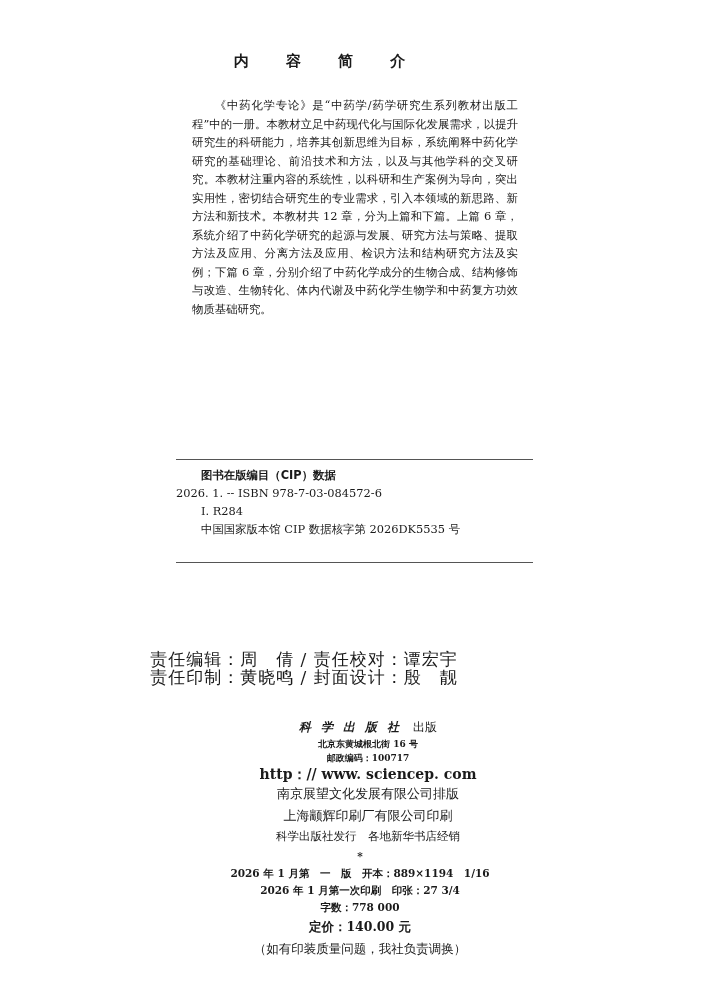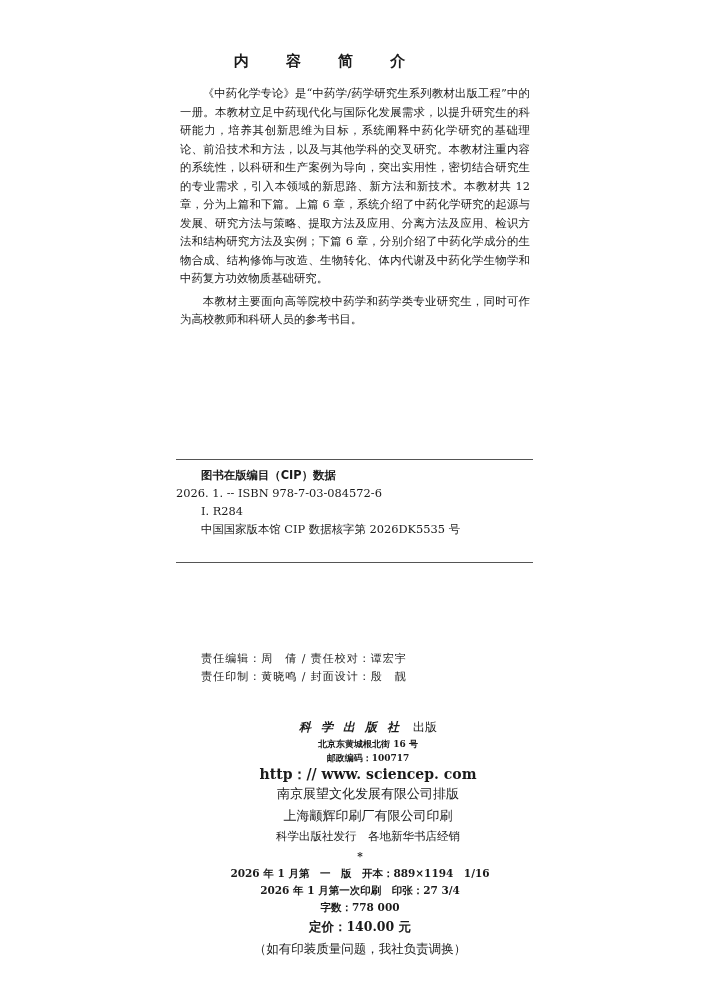--- a/index.html
+++ b/index.html
@@ -3,27 +3,27 @@
   <meta charset="utf-8">
   <style>
     html, body { margin: 0; padding: 0; background: #ffffff; }
     body { width: 720px; height: 1000px; position: relative; overflow: hidden;
            font-family: "DejaVu Serif", "Liberation Serif", serif; color: #1a1a1a; }
     .abs { position: absolute; }
     .title { left: 0; width: 655px; top: 52px; text-align: center; font-size: 15px;
              font-weight: bold; letter-spacing: 16px; font-family: "DejaVu Sans", sans-serif; }
     .intro { left: 176px; width: 358px; top: 80px; font-size: 11.4px; line-height: 18.5px;
              text-align: justify; }
-    .intro p { margin: 4px; text-indent: 2em; }
+    .intro p { margin: 16px; text-indent: 2em; }
     .rule { height: 1px; background: #555; left: 176px; width: 357px; }
     .cip { left: 176px; width: 358px; top: 466px; font-size: 11.4px; line-height: 18px; }
     .cip div { white-space: nowrap; }
     .cip .ind { padding-left: 25px; }
     .cip .head { font-weight: bold; font-family: "DejaVu Sans", sans-serif; }
-    .credits { left: 0; width: 608px; top: 650px; text-align: center; font-size: 11px;
+    .credits { left: 0; width: 608px; top: 650px; text-align: center; font-size: 17px;
                line-height: 18px; letter-spacing: 1px; }
     .pub { left: 8px; width: 720px; top: 717px; text-align: center; }
     .pub .publisher { font-size: 12px; line-height: 20px; }
     .pub .publisher .brand { font-weight: bold; font-style: italic; letter-spacing: 10px; }
     .pub .small { font-size: 9px; line-height: 14px; font-weight: bold; }
     .pub .url { font-size: 14px; line-height: 18px; font-weight: bold; }
     .pub .big { font-size: 13px; line-height: 22px; }
     .pub .mid { font-size: 11.5px; line-height: 18px; }
     .ed { left: 0; width: 720px; top: 848px; text-align: center; font-size: 10.5px; line-height: 17px; }
     .ed .row { white-space: pre; font-weight: bold; }
@@ -31,21 +31,20 @@
     .ed .note { font-size: 12.5px; line-height: 22px; }
     .star { font-weight: bold; }
   </style>
 </head>
 <body>
 
 <div class="abs title">内 容 简 介</div>
 
 <div class="abs intro">
   <p>《中药化学专论》是“中药学/药学研究生系列教材出版工程”中的一册。本教材立足中药现代化与国际化发展需求，以提升研究生的科研能力，培养其创新思维为目标，系统阐释中药化学研究的基础理论、前沿技术和方法，以及与其他学科的交叉研究。本教材注重内容的系统性，以科研和生产案例为导向，突出实用性，密切结合研究生的专业需求，引入本领域的新思路、新方法和新技术。本教材共 12 章，分为上篇和下篇。上篇 6 章，系统介绍了中药化学研究的起源与发展、研究方法与策略、提取方法及应用、分离方法及应用、检识方法和结构研究方法及实例；下篇 6 章，分别介绍了中药化学成分的生物合成、结构修饰与改造、生物转化、体内代谢及中药化学生物学和中药复方功效物质基础研究。</p>
-  <p>本教材主要面向高等院校中药学和药学类专业研究生，同时可作为高校教师和科研人员的参考书目。</p>
 </div>
 
 <div class="abs rule" style="top:459px;"></div>
 
 <div class="abs cip">
   <div class="ind head">图书在版编目（CIP）数据</div>
   <div>2026. 1. -- ISBN 978-7-03-084572-6</div>
   <div class="ind">Ⅰ. R284</div>
   <div class="ind">中国国家版本馆 CIP 数据核字第 2026DK5535 号</div>
 </div>

